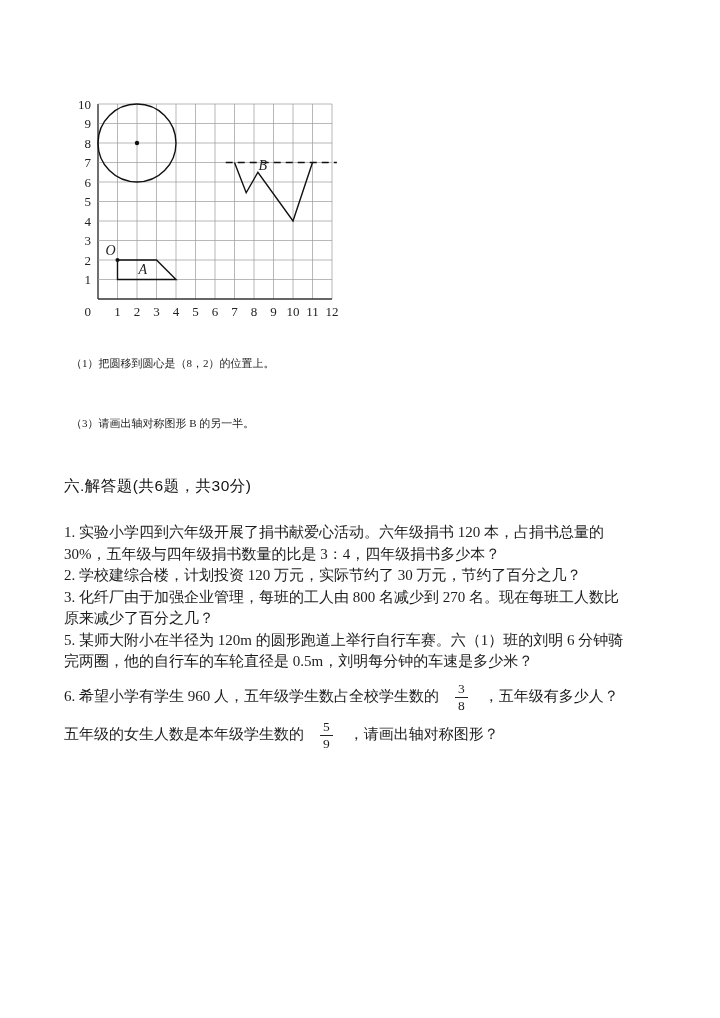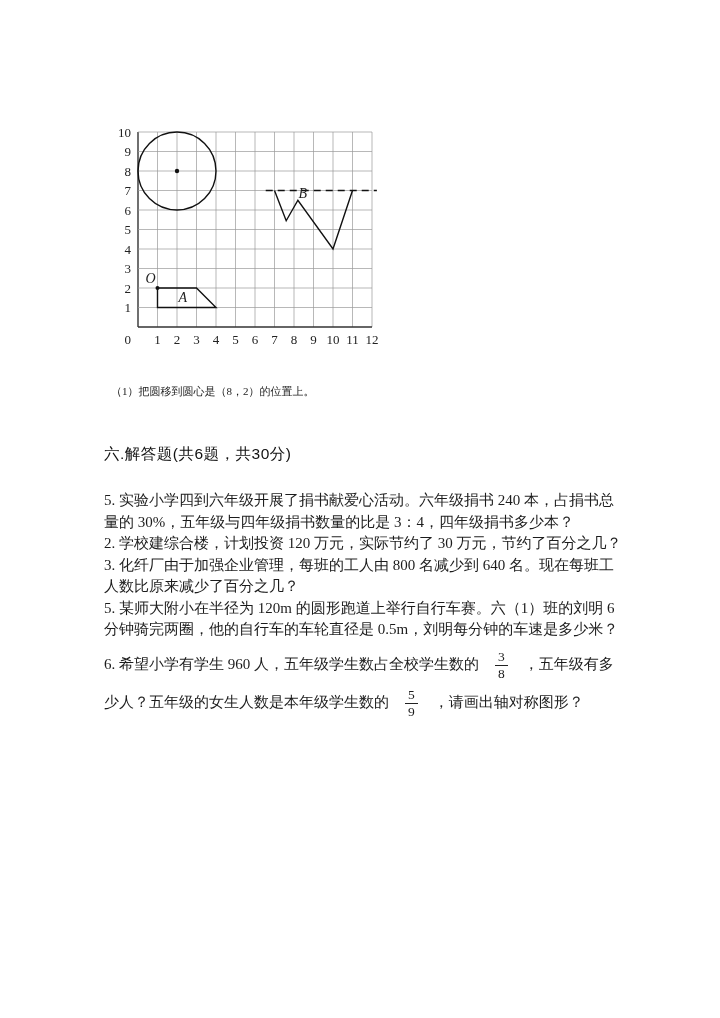--- a/index.html
+++ b/index.html
@@ -1,18 +1,18 @@
 <!DOCTYPE html>
 <html><head>
 <meta charset="utf-8">
 <style>
   html,body{margin:0;padding:0;background:#ffffff;}
   .page{width:720px;height:1018px;background:#fff;color:#1c1c1c;overflow:hidden;
         font-family:"Liberation Serif","DejaVu Serif",serif;}
-  .content{padding:94px 92px 0 104px;margin-top:28px;}
+  .content{padding:94px 92px 0 64px;}
   .figure-wrap{margin-left:4px;}
   svg text{font-family:"Liberation Serif","DejaVu Serif",serif;fill:#222;}
   .subqs{margin-top:26px;padding-left:7px;font-size:11px;}
   .subqs p{margin:0 0 45px 0;}
   .section-title{font-family:"Liberation Sans","DejaVu Sans",sans-serif;
         font-size:15.5px;font-weight:400;margin:0 0 25px 0;letter-spacing:.5px;color:#111;}
   .problems{font-size:15px;}
   .problems p{margin:0;line-height:21.5px;}
   .problems p.tall{line-height:38px;margin-top:4px;}
   .frac{display:inline-flex;flex-direction:column;align-items:center;vertical-align:middle;
@@ -82,28 +82,29 @@
           <text x="37.5" y="161" font-size="14" font-style="italic">O</text>
           <text x="74.85" y="179.64999999999998" text-anchor="middle" font-size="14" font-style="italic">A</text>
           <polyline points="166.5,68.5 178.2,98.725 189.89999999999998,78.25 225,127 244.5,68.5" fill="none" stroke="#111111" stroke-width="1.4"></polyline>
           <line x1="157.725" y1="68.5" x2="268.875" y2="68.5" stroke="#111111" stroke-width="1.3" stroke-dasharray="7 5"></line>
           <text x="194.77499999999998" y="75.91" text-anchor="middle" font-size="14" font-style="italic">B</text>
         </svg>
     </div>
 
     <div class="subqs">
       <p>（1）把圆移到圆心是（8，2）的位置上。</p>
+      <p>（3）请画出轴对称图形 B 的另一半。</p>
     </div>
 
     <h3 class="section-title">六.解答题(共6题，共30分)</h3>
 
     <div class="problems" id="problems">
-        <p class="problem"><span>5. 实验小学四到六年级开展了捐书献爱心活动。六年级捐书 240 本，占捐书总量的 30%，五年级与四年级捐书数量的比是 3：4，四年级捐书多少本？</span></p>
+        <p class="problem"><span>1. 实验小学四到六年级开展了捐书献爱心活动。六年级捐书 120 本，占捐书总量的 30%，五年级与四年级捐书数量的比是 3：4，四年级捐书多少本？</span></p>
         <p class="problem"><span>2. 学校建综合楼，计划投资 120 万元，实际节约了 30 万元，节约了百分之几？</span></p>
-        <p class="problem"><span>3. 化纤厂由于加强企业管理，每班的工人由 800 名减少到 640 名。现在每班工人数比原来减少了百分之几？</span></p>
+        <p class="problem"><span>3. 化纤厂由于加强企业管理，每班的工人由 800 名减少到 270 名。现在每班工人数比原来减少了百分之几？</span></p>
         <p class="problem"><span>5. 某师大附小在半径为 120m 的圆形跑道上举行自行车赛。六（1）班的刘明 6 分钟骑完两圈，他的自行车的车轮直径是 0.5m，刘明每分钟的车速是多少米？</span></p>
         <p class="problem tall"><span>6. 希望小学有学生 960 人，五年级学生数占全校学生数的</span><span class="frac">
             <span class="num">3</span>
             <span class="den">8</span>
           </span><span>，五年级有多少人？五年级的女生人数是本年级学生数的</span><span class="frac">
             <span class="num">5</span>
             <span class="den">9</span>
           </span><span>，请画出轴对称图形？</span></p>
       </div>
 

